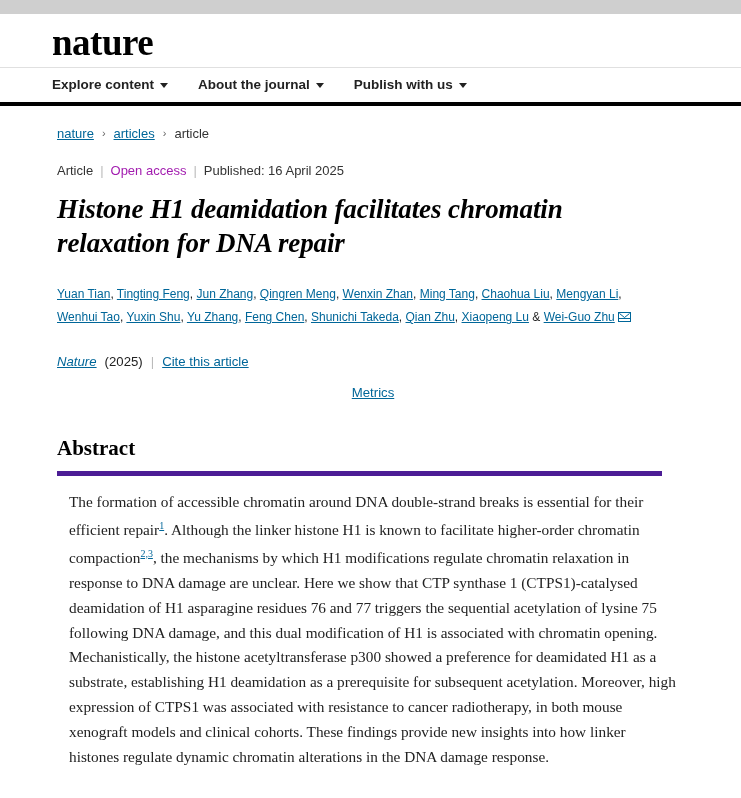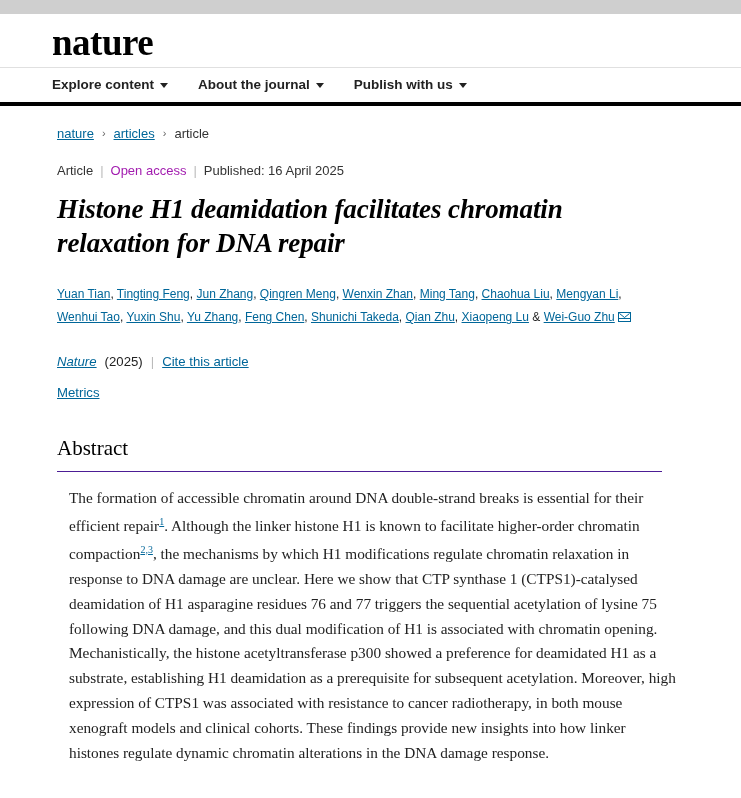--- a/index.html
+++ b/index.html
@@ -174,34 +174,35 @@
     color: #bbbbbb;
   }
   .journal-line a.cite {
     color: #006699;
     text-decoration: underline;
     cursor: pointer;
   }
   .metrics {
     margin-top: 16px;
     font-size: 13.2px;
+    text-align: center;
   }
   .metrics a {
     color: #006699;
     text-decoration: underline;
     cursor: pointer;
   }
   h2.abstract-head {
     font-family: "Liberation Serif", serif;
     font-size: 21px;
-    font-weight: normal;
+    font-weight: bold;
     color: #000000;
     margin: 36px 0 0 0;
     padding-bottom: 10px;
-    border-bottom: 1px solid #4c1d95;
+    border-bottom: 5px solid #4c1d95;
     max-width: 605px;
   }
   p.abstract {
     font-family: "Liberation Serif", serif;
     font-size: 15.3px;
     line-height: 1.63;
     color: #222222;
     margin: 14px 0 0 12px;
     max-width: 607px;
     text-align: left;

